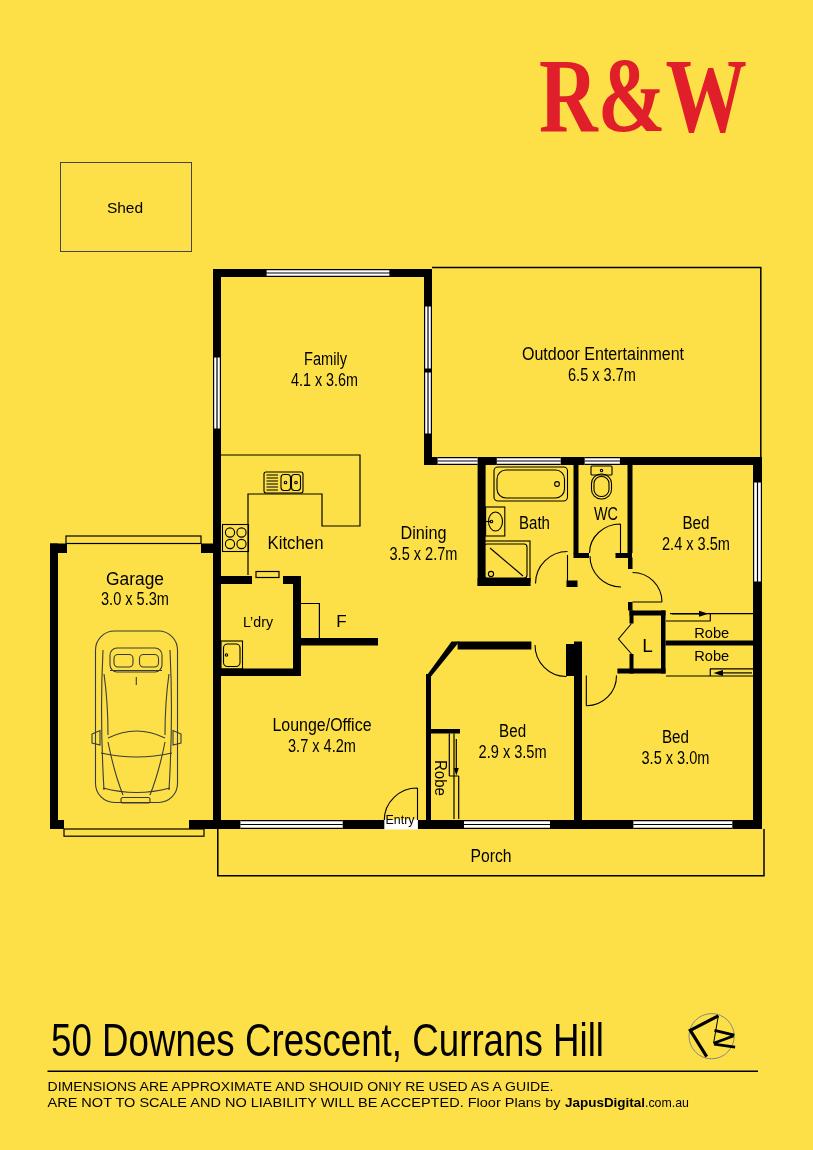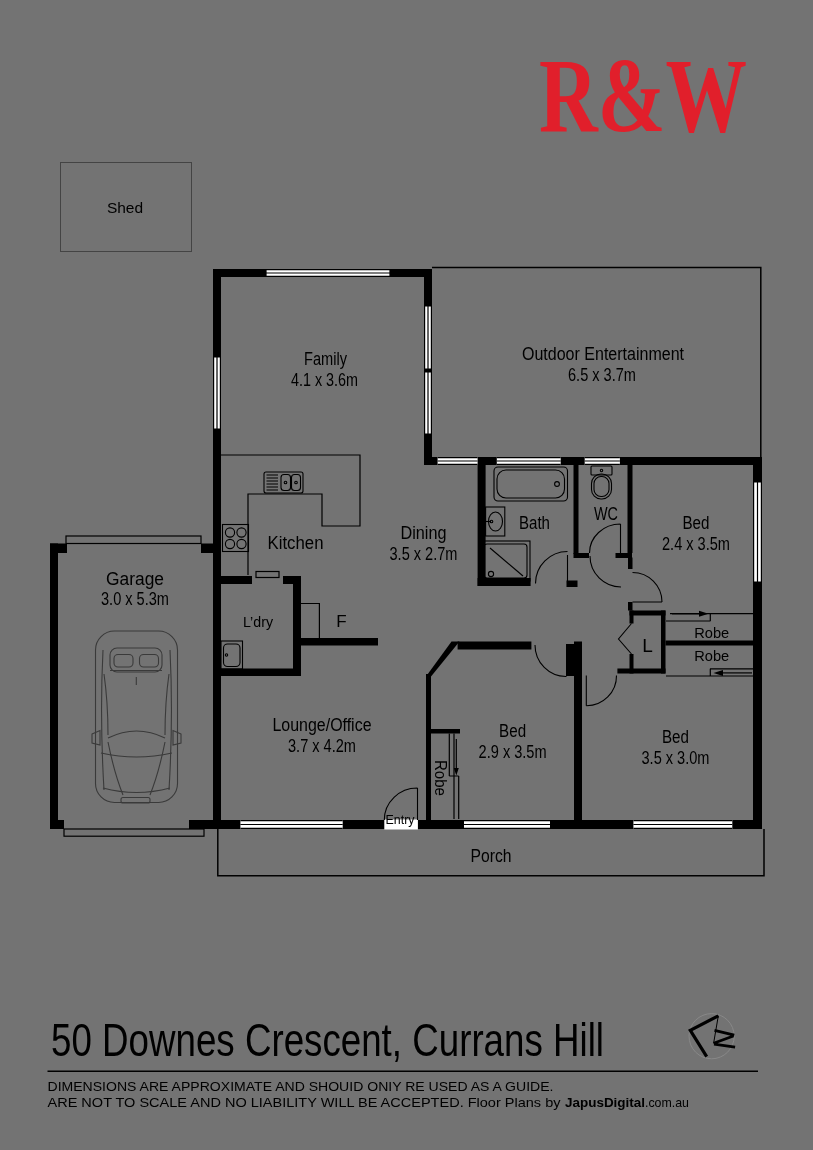--- a/index.html
+++ b/index.html
@@ -1,16 +1,16 @@
 <!DOCTYPE html>
 <html><head>
 <meta charset="utf-8">
 <style>
 html,body{margin:0;padding:0;background:#fff;}
-#page{position:relative;width:813px;height:1150px;background:#737373;overflow:hidden;}
+#page{position:relative;width:813px;height:1150px;background:#fde047;overflow:hidden;}
 text{font-family:"Liberation Sans",sans-serif;fill:#000;}
 .w{fill:#000;stroke:none;}
 .tl{fill:none;stroke:#000;stroke-width:1.2;}
 .arc{fill:none;stroke:#000;stroke-width:1.1;}
 .fix{fill:none;stroke:#000;stroke-width:1.1;}
 </style>
 </head>
 <body>
 <div id="page">
 <svg width="813" height="1150" viewBox="0 0 813 1150">

